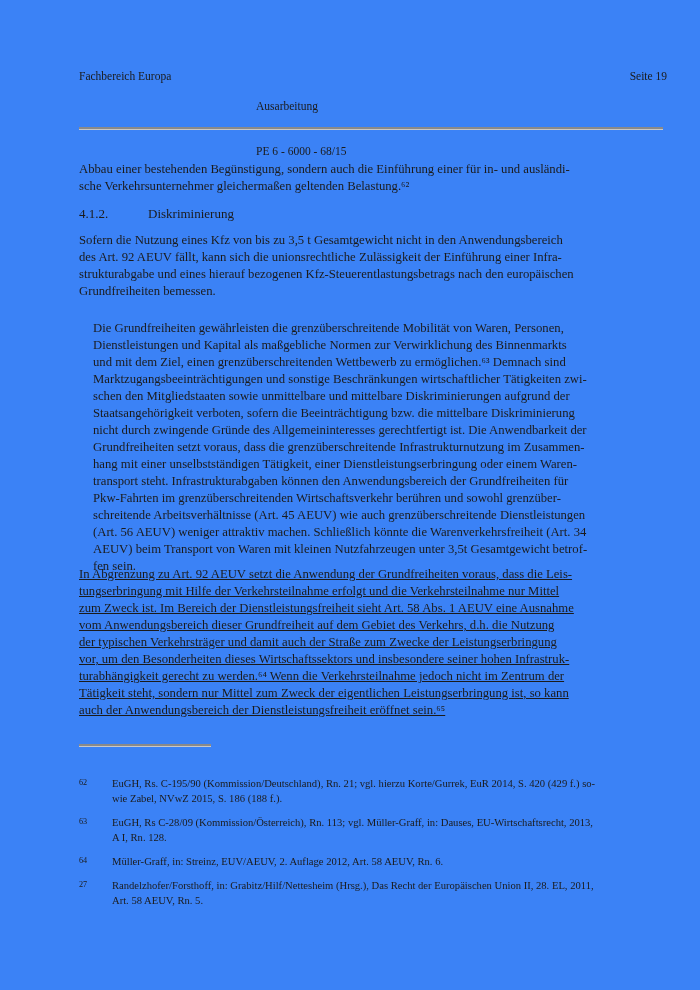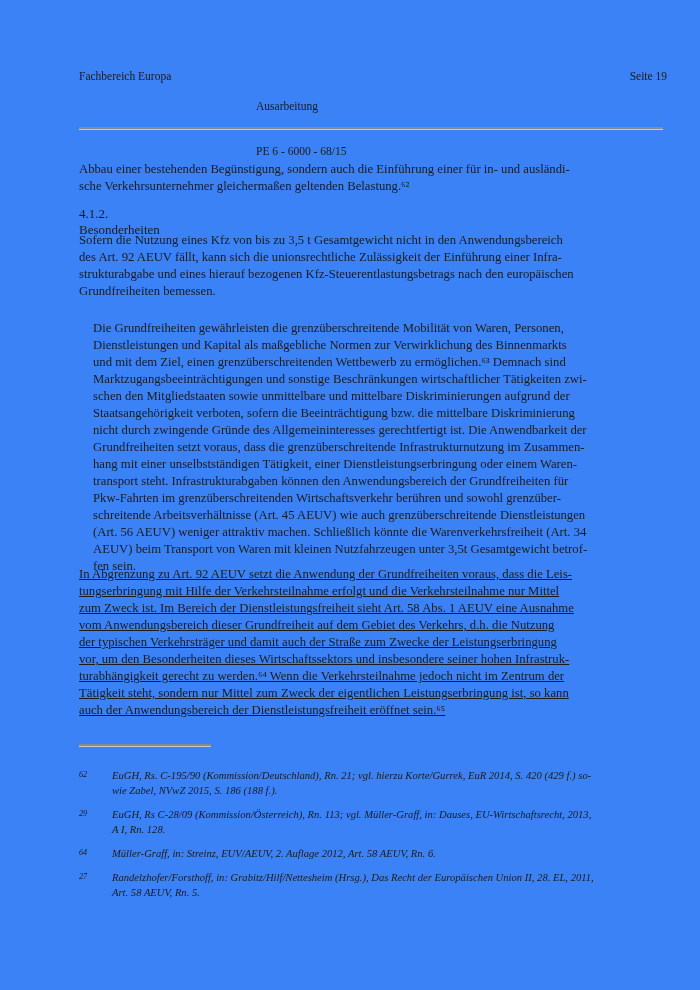--- a/index.html
+++ b/index.html
@@ -53,45 +53,43 @@
   .p3 { top: 320px; margin-left: 14px; }
   .p4 { top: 566px; text-decoration: underline; }
   .heading {
     position: absolute;
     top: 206px;
     left: 79px;
     margin: 0;
     font-size: 13px;
     font-weight: normal;
     display: flex;
-    flex-direction: column;
   }
   .heading .h-num { width: 69px; }
   
   .fn-rule {
     position: absolute;
     top: 744px;
     left: 79px;
     width: 132px;
     height: 2px;
     background: #8a8a8a;
     border-bottom: 1px solid #c9c9c9;
   }
   .footnotes {
     position: absolute;
     top: 768px;
     left: 79px;
     width: 560px;
   }
   .fn {
     display: flex;
-    margin: 0 0 9px 0;
+    margin: 8px 0 9px 0;
     font-size: 10.6px;
     line-height: 15px;
-    font-style: italic;
   }
   .fn-marker {
     width: 33px;
     flex: 0 0 33px;
     font-size: 8.2px;
     line-height: 12px;
     padding-top: 1px;
   }
   .fn-text {
     flex: 1;
@@ -112,21 +110,21 @@
 
   <div class="header-right">Seite 19</div>
 
   <div class="header-rule"></div>
 
   <p class="para p1">Abbau einer bestehenden Begünstigung, sondern auch die Einführung einer für in- und ausländi-
 sche Verkehrsunternehmer gleichermaßen geltenden Belastung.⁶²</p>
 
   <h2 class="heading">
     <span class="h-num">4.1.2.</span>
-    <span class="h-title">Besonderheiten</span>
+    <span class="h-title">Diskriminierung</span>
   </h2>
 
   <p class="para p2">Sofern die Nutzung eines Kfz von bis zu 3,5 t Gesamtgewicht nicht in den Anwendungsbereich
 des Art. 92 AEUV fällt, kann sich die unionsrechtliche Zulässigkeit der Einführung einer Infra-
 strukturabgabe und eines hierauf bezogenen Kfz-Steuerentlastungsbetrags nach den europäischen
 Grundfreiheiten bemessen.</p>
 
   <p class="para p3">Die Grundfreiheiten gewährleisten die grenzüberschreitende Mobilität von Waren, Personen,
 Dienstleistungen und Kapital als maßgebliche Normen zur Verwirklichung des Binnenmarkts
 und mit dem Ziel, einen grenzüberschreitenden Wettbewerb zu ermöglichen.⁶³ Demnach sind
@@ -155,21 +153,21 @@
 
   <div class="fn-rule"></div>
 
   <section class="footnotes">
     <div class="fn">
       <span class="fn-marker">62</span>
       <span class="fn-text">EuGH, Rs. C-195/90 (Kommission/Deutschland), Rn. 21; vgl. hierzu Korte/Gurrek, EuR 2014, S. 420 (429 f.) so-
 wie Zabel, NVwZ 2015, S. 186 (188 f.).</span>
     </div>
     <div class="fn">
-      <span class="fn-marker">29</span>
+      <span class="fn-marker">63</span>
       <span class="fn-text">EuGH, Rs C-28/09 (Kommission/Österreich), Rn. 113; vgl. Müller-Graff, in: Dauses, EU-Wirtschaftsrecht, 2013,
 A I, Rn. 128.</span>
     </div>
     <div class="fn">
       <span class="fn-marker">64</span>
       <span class="fn-text">Müller-Graff, in: Streinz, EUV/AEUV, 2. Auflage 2012, Art. 58 AEUV, Rn. 6.</span>
     </div>
     <div class="fn">
       <span class="fn-marker">27</span>
       <span class="fn-text">Randelzhofer/Forsthoff, in: Grabitz/Hilf/Nettesheim (Hrsg.), Das Recht der Europäischen Union II, 28. EL, 2011,

